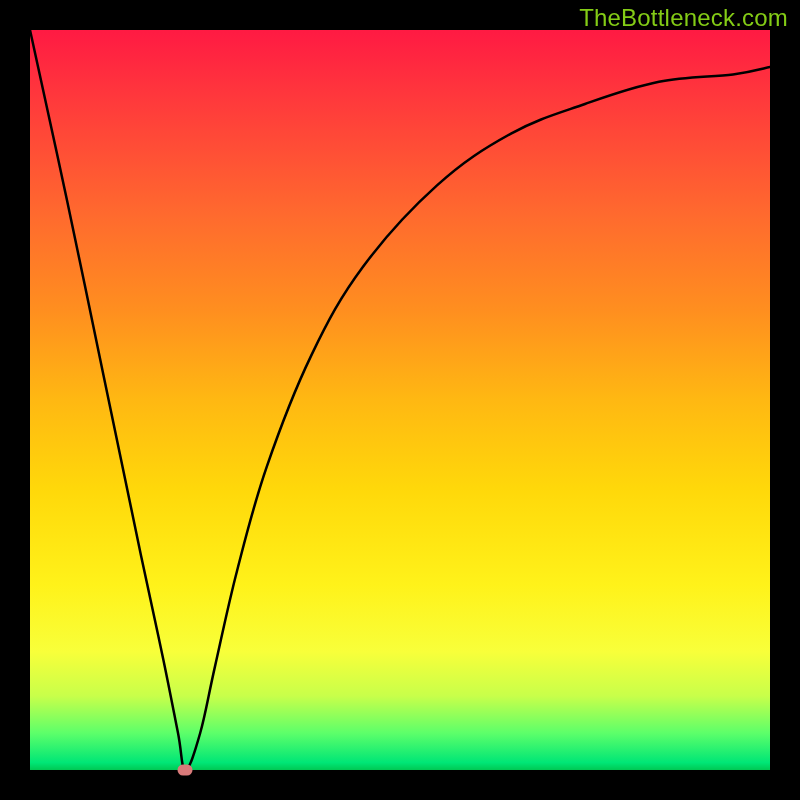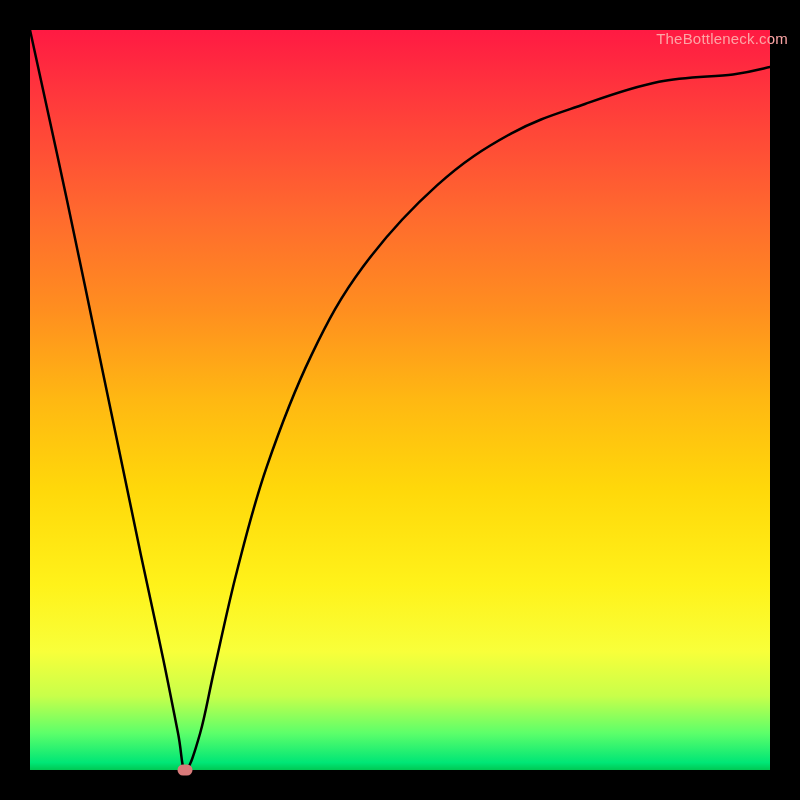--- a/index.html
+++ b/index.html
@@ -42,26 +42,25 @@
   .plot svg {
     position: absolute;
     inset: 0;
     width: 100%;
     height: 100%;
   }
   .watermark {
     position: absolute;
     top: 4px;
     right: 12px;
-    color: #fca5a5;
-    font-size: 15px;
+    color: #84cc16;
+    font-size: 24px;
     font-weight: 500;
     letter-spacing: 0.2px;
     user-select: none;
-    margin-top: 26px;
   }
   .marker {
     position: absolute;
     width: 15px;
     height: 11px;
     background: #d97a7a;
     border-radius: 6px;
     transform: translate(-50%, -50%);
   }
 </style>

